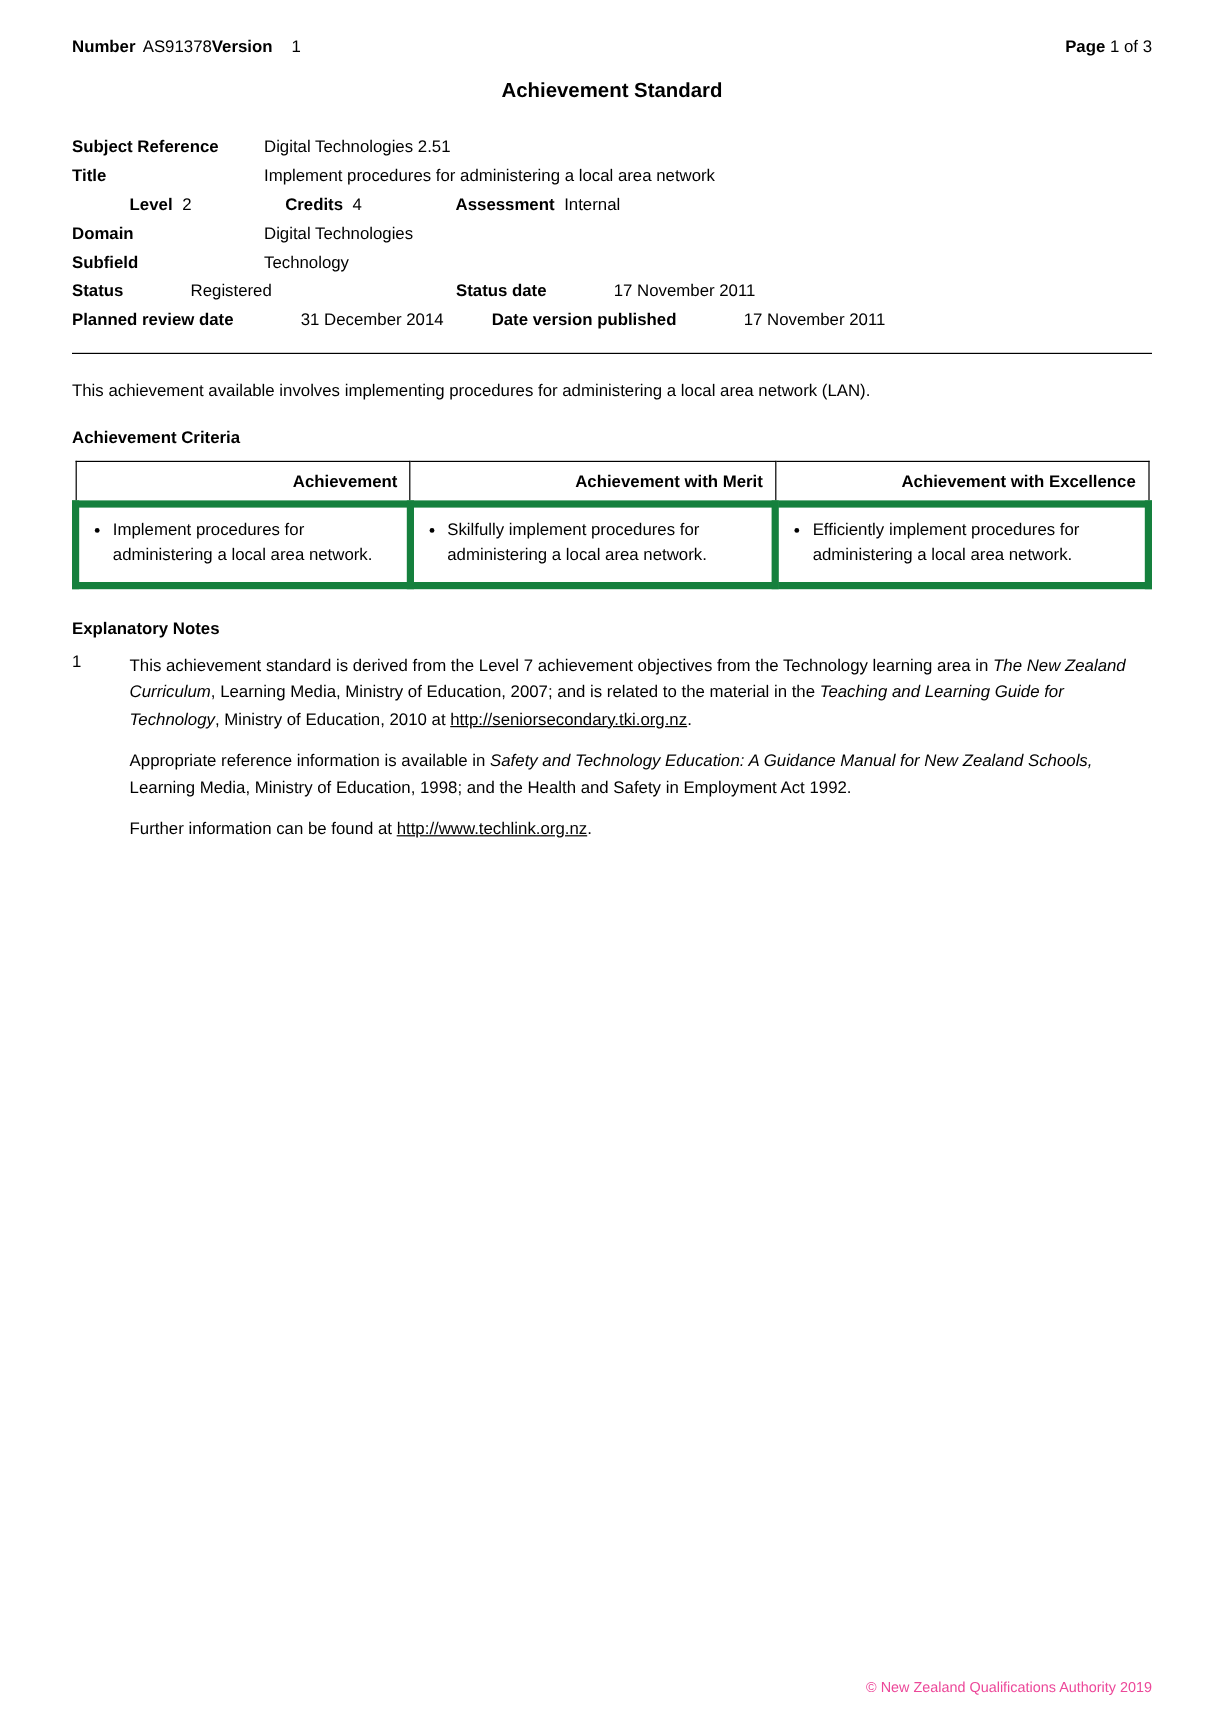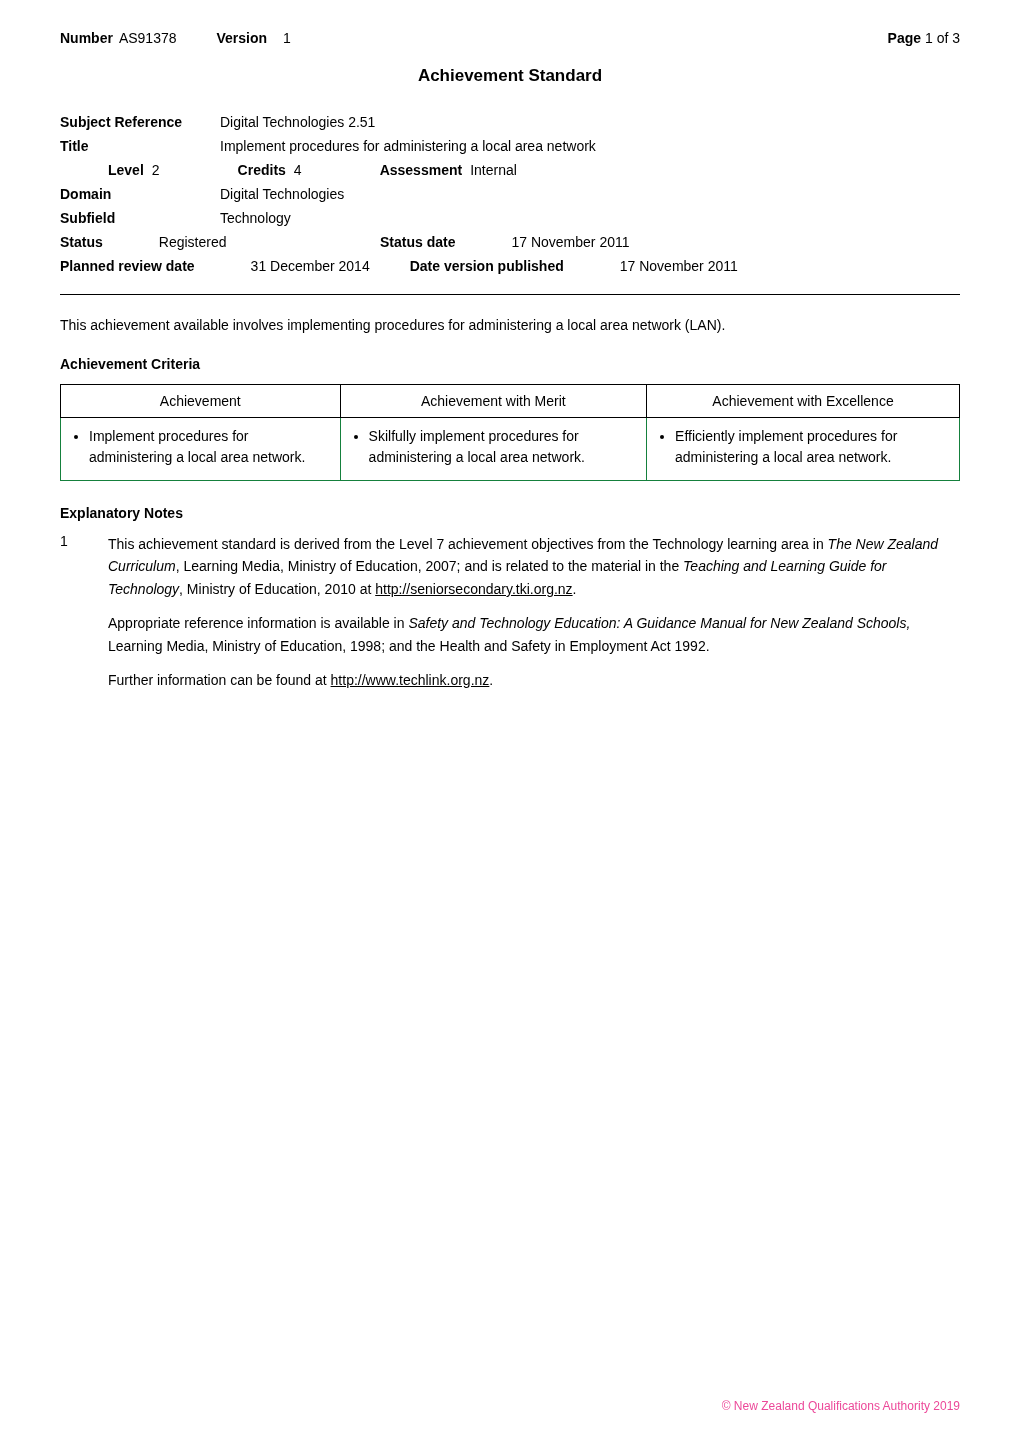--- a/index.html
+++ b/index.html
@@ -24,21 +24,20 @@
       margin-bottom: 20px;
       font-size: 14px;
     }
 
     .header-bar .number-label {
       font-weight: bold;
       margin-right: 6px;
     }
 
     .header-bar .number-value {
-      margin-right: 40px;
     }
 
     .header-bar .version-label {
       font-weight: bold;
       margin-right: 8px;
     }
 
     .header-bar .version-value {
       flex: 1;
     }
@@ -99,28 +98,28 @@
 
     .criteria-table {
       width: 100%;
       border-collapse: collapse;
       margin-bottom: 24px;
     }
 
     .criteria-table th {
       border: 1px solid #000;
       padding: 8px 10px;
-      text-align: center;
-      font-weight: normal;
+      text-align: right;
+      font-weight: bold;
       font-size: 14px;
       vertical-align: top;
     }
 
     .criteria-table td {
-      border: 1px solid #15803d;
+      border: 6px solid #15803d;
       padding: 8px 10px;
       text-align: left;
       font-size: 14px;
       vertical-align: top;
     }
 
     .criteria-table ul {
       padding-left: 18px;
       margin: 0;
     }

